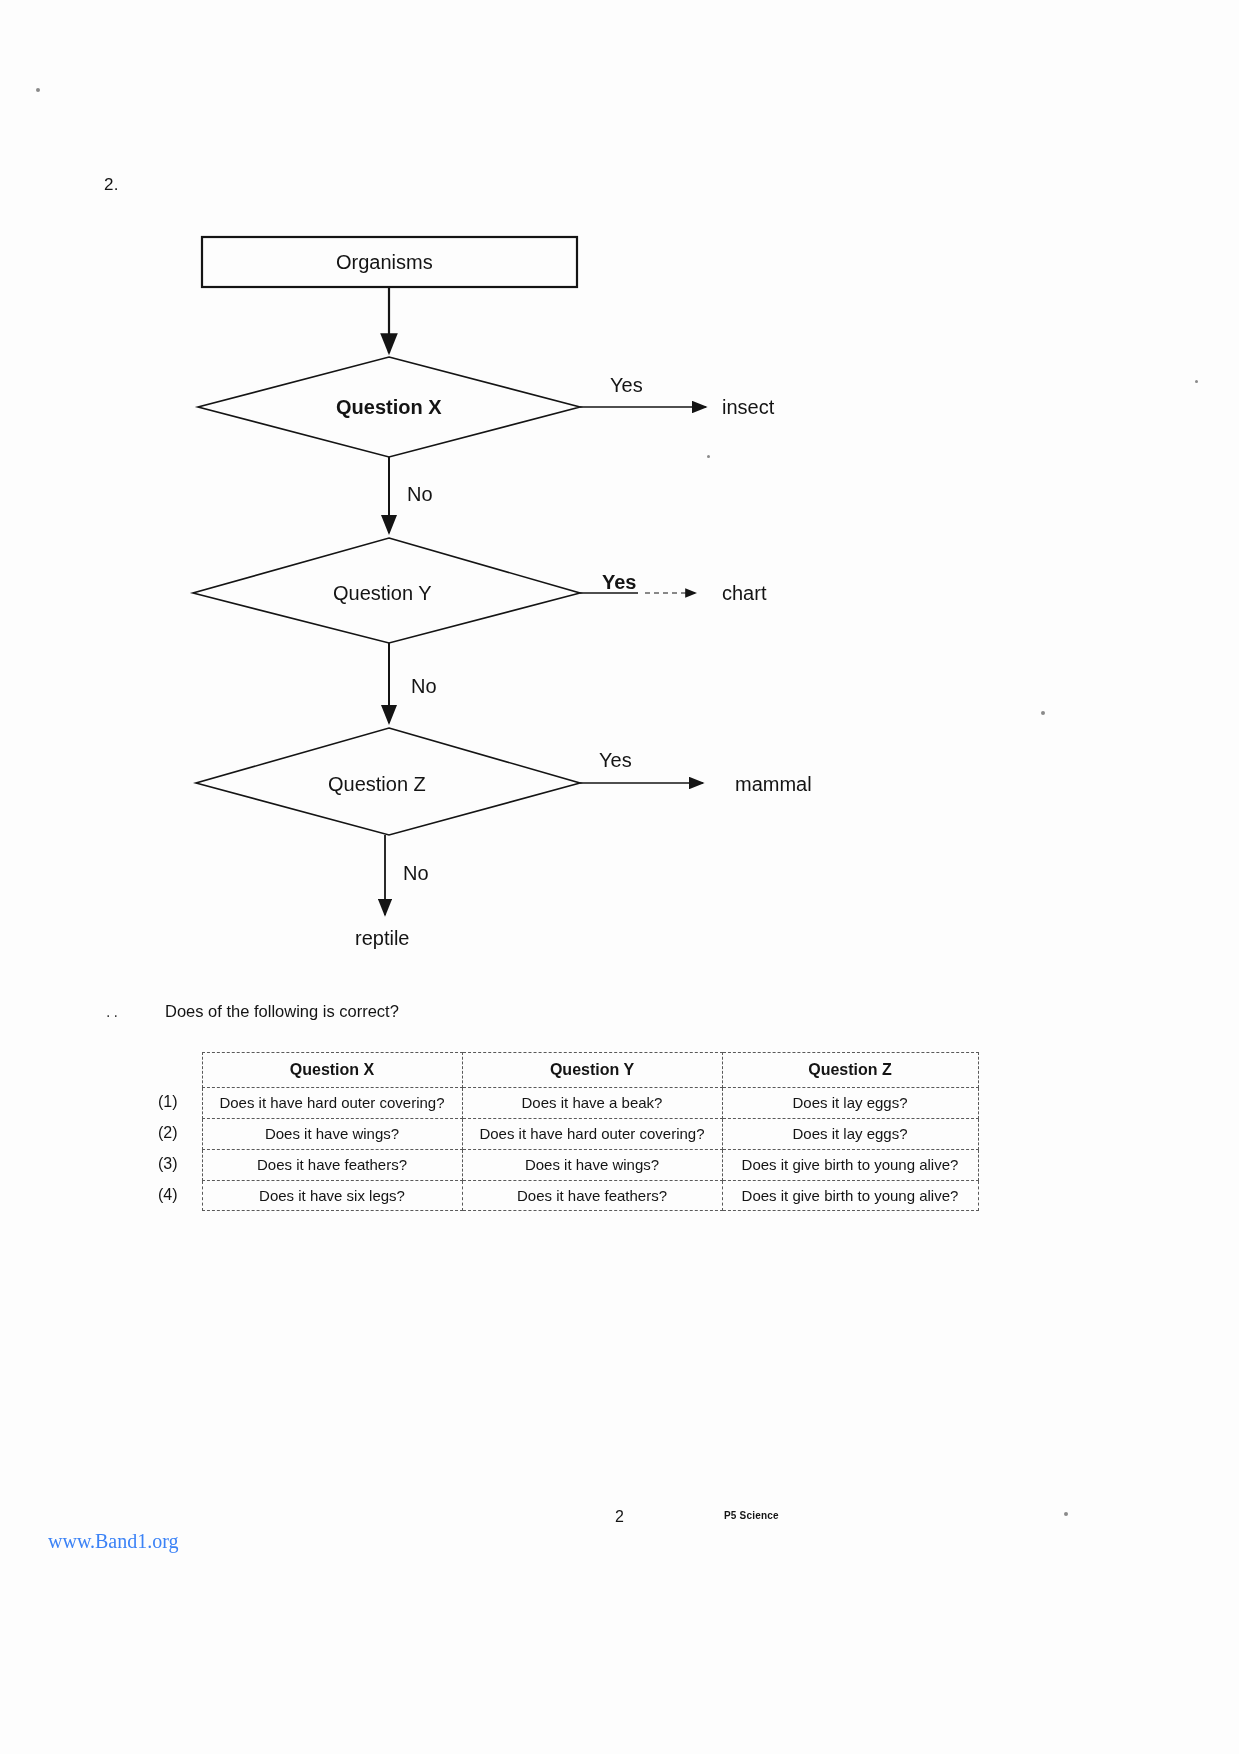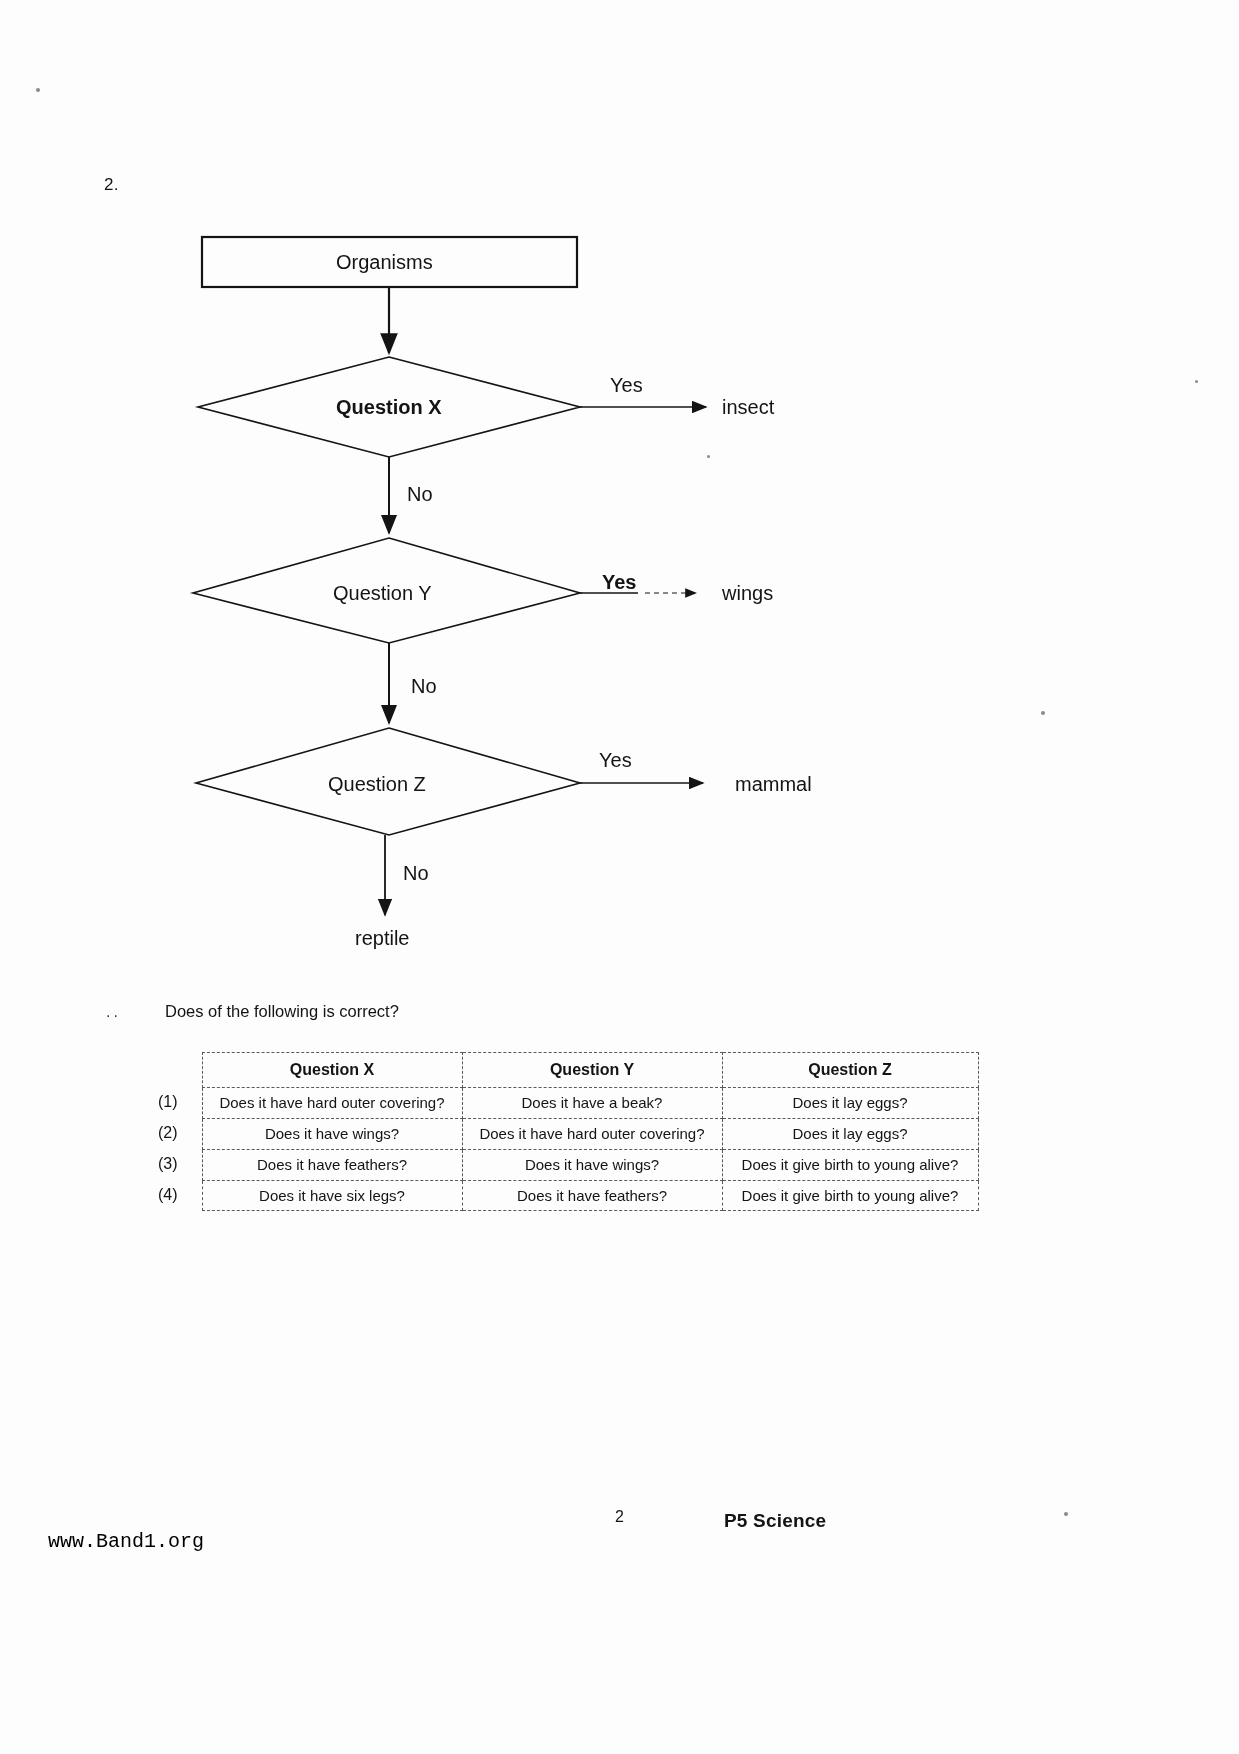--- a/index.html
+++ b/index.html
@@ -123,31 +123,31 @@
     left: 0;
     right: 0;
     top: 1508px;
     text-align: center;
     font-size: 16px;
   }
   .subject {
     position: absolute;
     left: 724px;
     top: 1510px;
-    font-size: 19px;
+    font-size: 10px;
     font-weight: bold;
     letter-spacing: .2px;
   }
   .watermark {
     position: absolute;
     left: 48px;
     top: 1530px;
-    font-family: Liberation Mono, monospace;
+    font-family: Liberation Serif, serif;
     font-size: 20px;
-    color: #000000;
+    color: #3b82f6;
   }
 </style>
 </head>
 <body>
 
 <div class="page">
 
   <div class="speck" style="left:36px;top:88px;width:4px;height:4px;"></div>
   <div class="speck" style="left:707px;top:455px;width:3px;height:3px;"></div>
   <div class="speck" style="left:1041px;top:711px;width:4px;height:4px;"></div>
@@ -191,21 +191,21 @@
     <div class="fc-label" style="left:186px;top:26px;">Organisms</div>
 
     <div class="fc-label" style="left:186px;top:171px;font-weight:bold;">Question X</div>
     <div class="fc-label" style="left:460px;top:149px;">Yes</div>
     <div class="fc-label" style="left:257px;top:258px;">No</div>
     <div class="fc-label" style="left:572px;top:171px;">insect</div>
 
     <div class="fc-label" style="left:183px;top:357px;">Question Y</div>
     <div class="fc-label" style="left:452px;top:346px;font-weight:bold;">Yes</div>
     <div class="fc-label" style="left:261px;top:450px;">No</div>
-    <div class="fc-label" style="left:572px;top:357px;">wings</div>
+    <div class="fc-label" style="left:572px;top:357px;">chart</div>
 
     <div class="fc-label" style="left:178px;top:548px;">Question Z</div>
     <div class="fc-label" style="left:449px;top:524px;">Yes</div>
     <div class="fc-label" style="left:253px;top:637px;">No</div>
     <div class="fc-label" style="left:585px;top:548px;">mammal</div>
 
     <div class="fc-label" style="left:205px;top:702px;">reptile</div>
   </div>
 
   <div class="dots-left">..</div>

